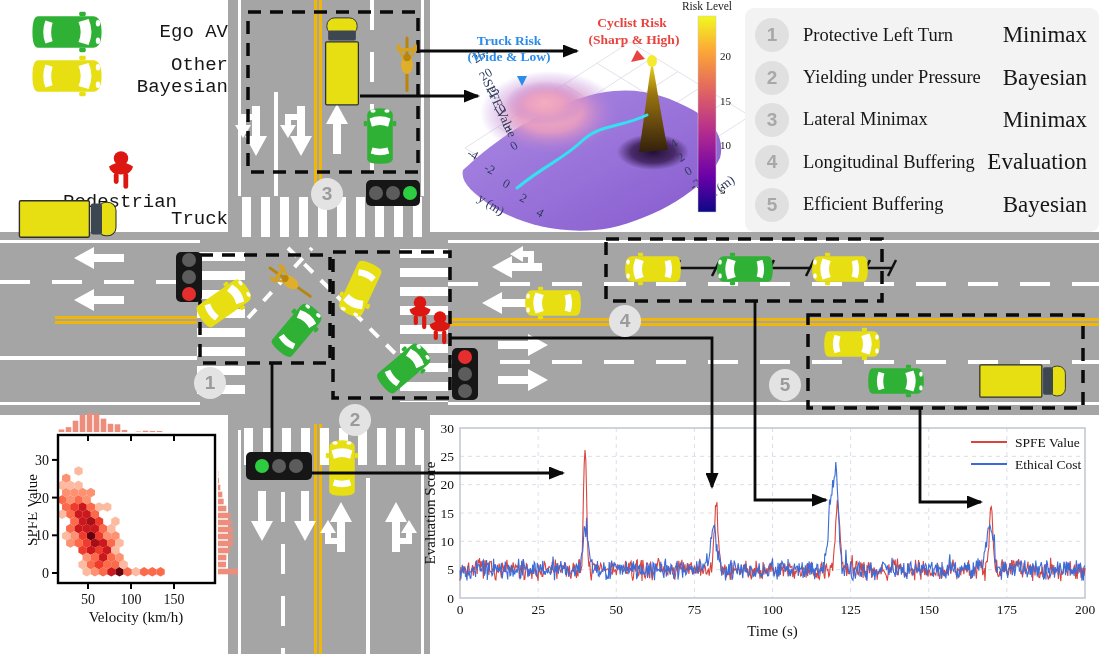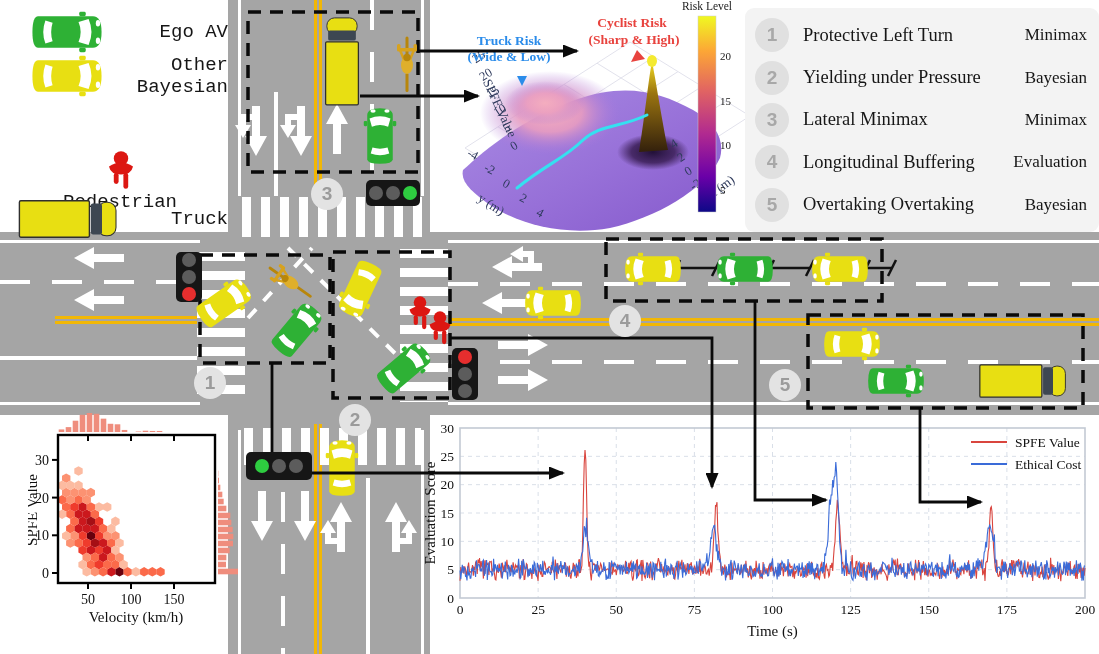--- a/index.html
+++ b/index.html
@@ -26,21 +26,21 @@
   .lg-row{position:absolute;left:12px;width:216px;height:42px;display:flex;align-items:center;font-family:Liberation Mono, monospace;}
   .lg-icon{width:108px;display:flex;align-items:center;justify-content:center;}
   .lg-label{flex:1;text-align:right;font-size:19px;color:#161616;}
   #scenario-panel{position:absolute;left:745px;top:8px;width:354px;height:224px;
       background:#F3F3F3;border-radius:9px;z-index:4;padding:6px 0;box-sizing:border-box;}
   .sc-row{display:flex;align-items:center;height:42.4px;padding:0 12px 0 10px;}
   .sc-circle{width:34px;height:34px;border-radius:50%;background:#E0E0E0;color:#A8A8A8;
       font:bold 19px "Liberation Sans",sans-serif;display:flex;align-items:center;
       justify-content:center;flex:0 0 34px;}
   .sc-name{margin-left:14px;font-size:18.5px;color:#161616;white-space:nowrap;}
-  .sc-method{margin-left:auto;font-size:17px;color:#161616;}
+  .sc-method{margin-left:auto;font-size:23px;color:#161616;}
   svg text{font-family:"Liberation Serif",serif;}
 </style>
 </head>
 <body>
 
 <div class="canvas">
   <div class="layer" id="roads-layer">
       <div class="abs road" style="left: 0px; top: 232px; width: 1099px; height: 183px;"></div>
       <div class="abs road" style="left: 228px; top: 0px; width: 202px; height: 654px;"></div>
       <div class="abs wline" style="left: 0px; top: 240px; width: 200px; height: 3px;"></div>
@@ -418,21 +418,21 @@
         <div class="sc-name">Lateral Minimax</div>
         <div class="sc-method">Minimax</div>
       </div>
       <div class="sc-row">
         <div class="sc-circle">4</div>
         <div class="sc-name">Longitudinal Buffering</div>
         <div class="sc-method">Evaluation</div>
       </div>
       <div class="sc-row">
         <div class="sc-circle">5</div>
-        <div class="sc-name">Overtaking Overtaking</div>
+        <div class="sc-name">Efficient Buffering</div>
         <div class="sc-method">Bayesian</div>
       </div>
     </div>
   <svg class="layer" id="overlay" style="z-index:5" width="1099" height="654">
       <defs>
         <marker id="ah" markerWidth="16" markerHeight="13" refX="14" refY="6.5" orient="auto" markerUnits="userSpaceOnUse">
           <polygon points="0,0 16,6.5 0,13" fill="#0A0A0A"></polygon>
         </marker>
       </defs>
       <line x1="288" y1="248" x2="414" y2="372" stroke="#fff" stroke-width="4" stroke-dasharray="12 11"></line>

